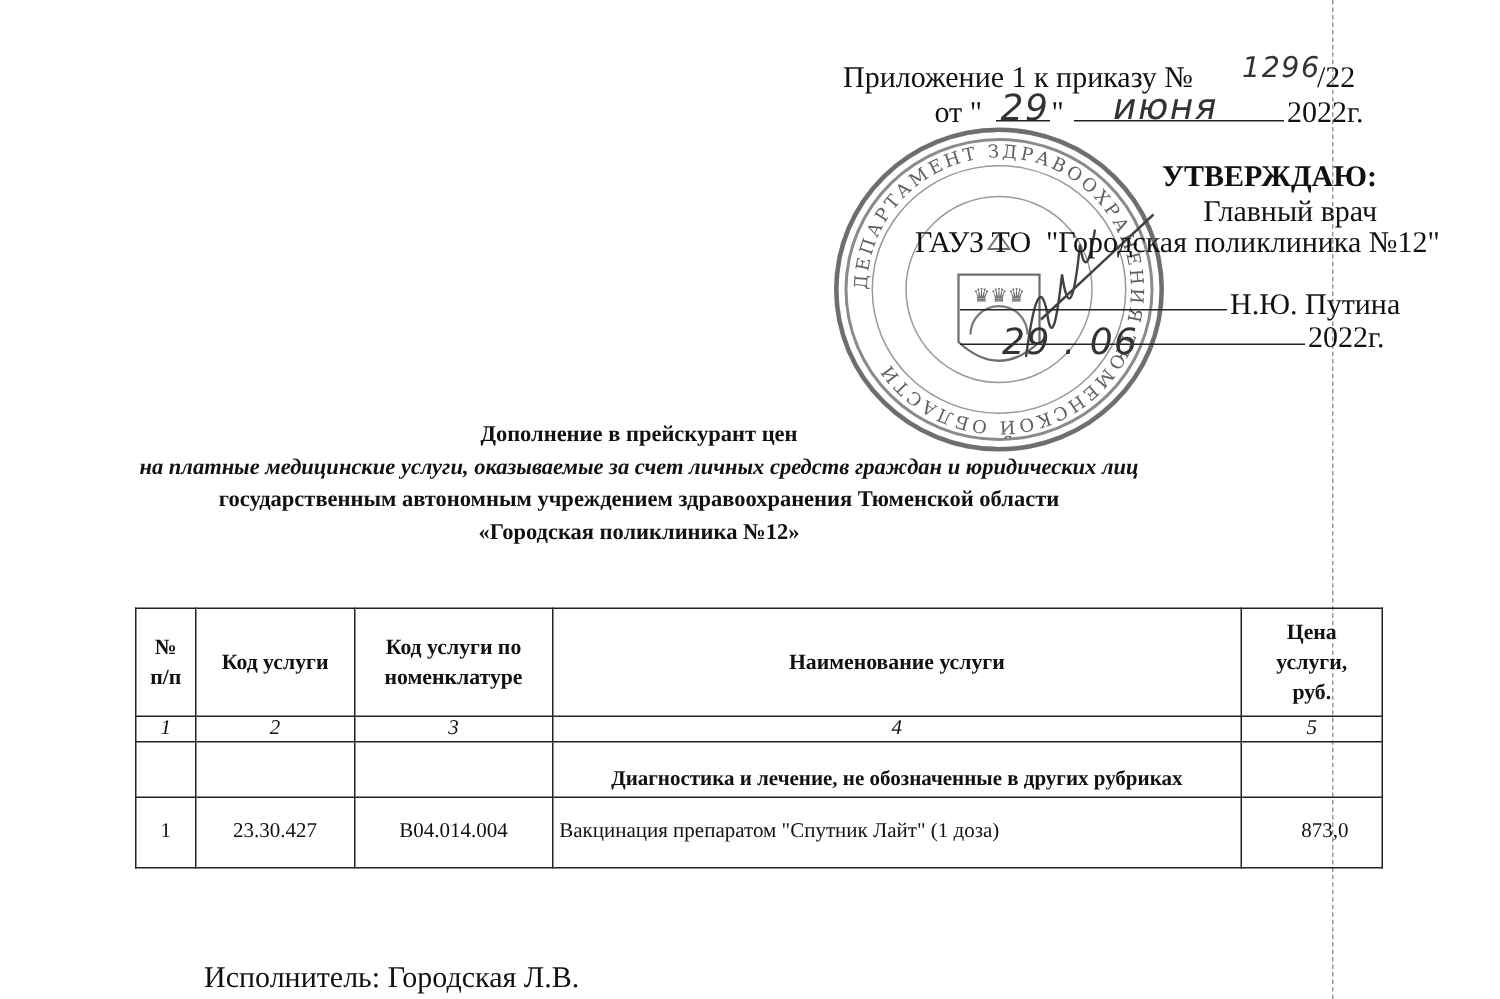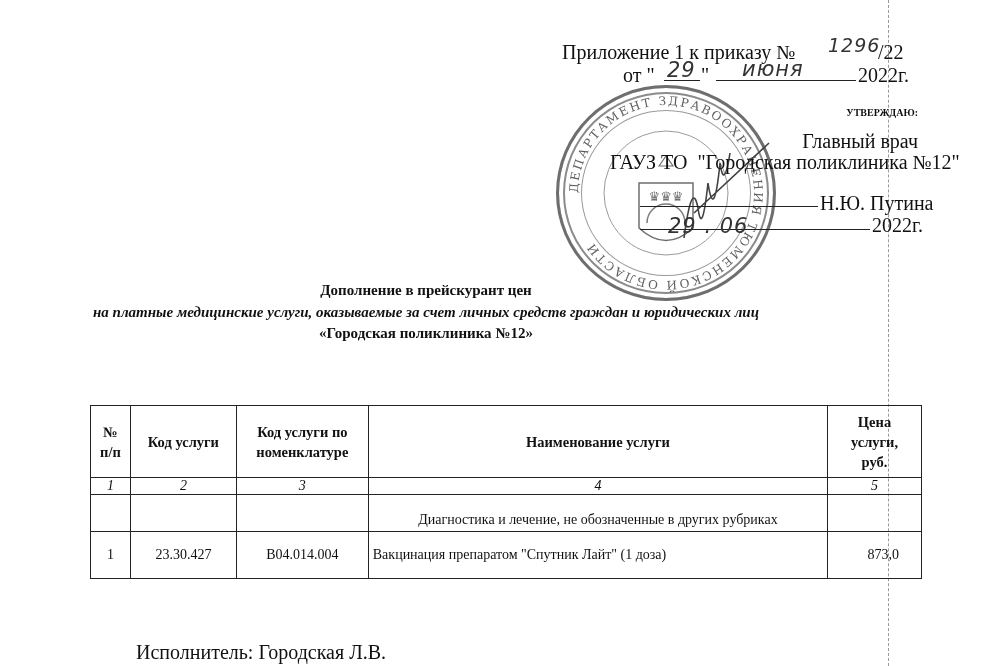--- a/index.html
+++ b/index.html
@@ -8,42 +8,42 @@
     background: #ffffff; color: #111;
     font-family: "Liberation Serif", "DejaVu Serif", serif;
   }
   .abs { position: absolute; }
   .t14 { font-size: 20px; }
   .scanline {
     position: absolute; left: 888px; top: 0; width: 0; height: 666px;
     border-left: 1px dashed #9a9a9a;
   }
   
-  .hand { font-family: "DejaVu Sans", sans-serif; font-style: italic; color: #333; font-size: 21px; letter-spacing: 1px; }
+  .hand { font-family: "DejaVu Sans", sans-serif; font-style: italic; color: #333; font-size: 24px; letter-spacing: 1px; }
   .uline { border-bottom: 1px solid #222; }
   .stamp {
     position: absolute; left: 556px; top: 85px; width: 214px; height: 210px;
     border-radius: 50%;
     border: 3px solid #555;
     box-shadow: inset 0 0 0 4px #fff, inset 0 0 0 6px #777, inset 0 0 0 22px #fff, inset 0 0 0 23px #888;
     opacity: 0.85;
   }
   .stamp svg { position: absolute; left: 0; top: 0; }
   .title-block { position: absolute; left: 0; width: 852px; text-align: center; font-size: 15px; line-height: 21.5px; }
   table.price {
     position: absolute; left: 90px; top: 405px; width: 832px;
     border-collapse: collapse; font-size: 14px;
   }
   table.price td, table.price th {
     border: 1.5px solid #222; text-align: center; vertical-align: middle; padding: 0 4px;
   }
   table.price th { font-weight: bold; font-size: 14.5px; line-height: 20px; }
   .idx td { font-style: italic; height: 16px; line-height: 16px; }
   .sect td { height: 33px; }
-  .sect .sect-title { font-weight: normal; vertical-align: bottom; padding-bottom: 3px; }
+  .sect .sect-title { font-weight: bold; vertical-align: bottom; padding-bottom: 3px; }
   .row td { height: 46px; }
   .row .name { text-align: left; }
   .row .price-val { text-align: right; padding-right: 22px; }
 </style>
 </head>
 <body>
 
 <div class="scanline"></div>
 
 <div class="abs t14" style="left:562px; top:41px;">Приложение 1 к приказу №</div>
@@ -70,32 +70,33 @@
 
     <path d="M 80,95 L 134,95 L 134,140 Q 107,165 80,140 Z" fill="none" stroke="#555" stroke-width="1.5"></path>
     <text x="107" y="113" text-anchor="middle" font-size="13" fill="#555">♛♛♛</text>
     <path d="M 88,135 A 19,19 0 0,1 126,135" fill="none" stroke="#666" stroke-width="1.5"></path>
     <path d="M 100,78 L 107,68 L 114,78 Z" fill="none" stroke="#555" stroke-width="1.2"></path>
 
     <path d="M 125,150 q 8,-60 14,-30 q 4,30 10,-25 q 6,40 12,-20 q 4,28 10,-10 M 135,125 L 210,55" fill="none" stroke="#222" stroke-width="1.6"></path>
   </svg>
 </div>
 
-<div class="abs" style="left:700px; top:107px; width:218px; text-align:right; font-weight:bold; font-size:10px;">УТВЕРЖДАЮ:</div>
+<div class="abs" style="left:700px; top:107px; width:218px; text-align:right; font-weight:bold; font-size:20px;">УТВЕРЖДАЮ:</div>
 <div class="abs t14" style="left:700px; top:130px; width:218px; text-align:right;">Главный врач</div>
 <div class="abs t14" style="left:610px; top:151px; width:308px; text-align:right; white-space:pre;">ГАУЗ ТО  "Городская поликлиника №12"</div>
 <div class="abs uline" style="left:640px; top:206px; width:178px;"></div>
 <div class="abs t14" style="left:820px; top:192px;">Н.Ю. Путина</div>
 <div class="abs uline" style="left:640px; top:229px; width:230px;"></div>
 <div class="abs hand" style="left:668px; top:214px; white-space:pre;">29 . 06</div>
 <div class="abs t14" style="left:872px; top:214px;">2022г.</div>
 
 <div class="title-block" style="top:280px;">
   <div style="font-weight:bold;">Дополнение в прейскурант цен</div>
   <div style="font-weight:bold;font-style:italic;">на платные медицинские услуги, оказываемые за счет личных средств граждан и юридических лиц</div>
+  <div style="font-weight:bold;">государственным автономным учреждением здравоохранения Тюменской области</div>
   <div style="font-weight:bold;">«Городская поликлиника №12»</div>
 </div>
 
 <table class="price">
   <colgroup>
     <col style="width:40px">
       <col style="width:106px">
       <col style="width:132px">
       <col style="width:460px">
       <col style="width:94px">

